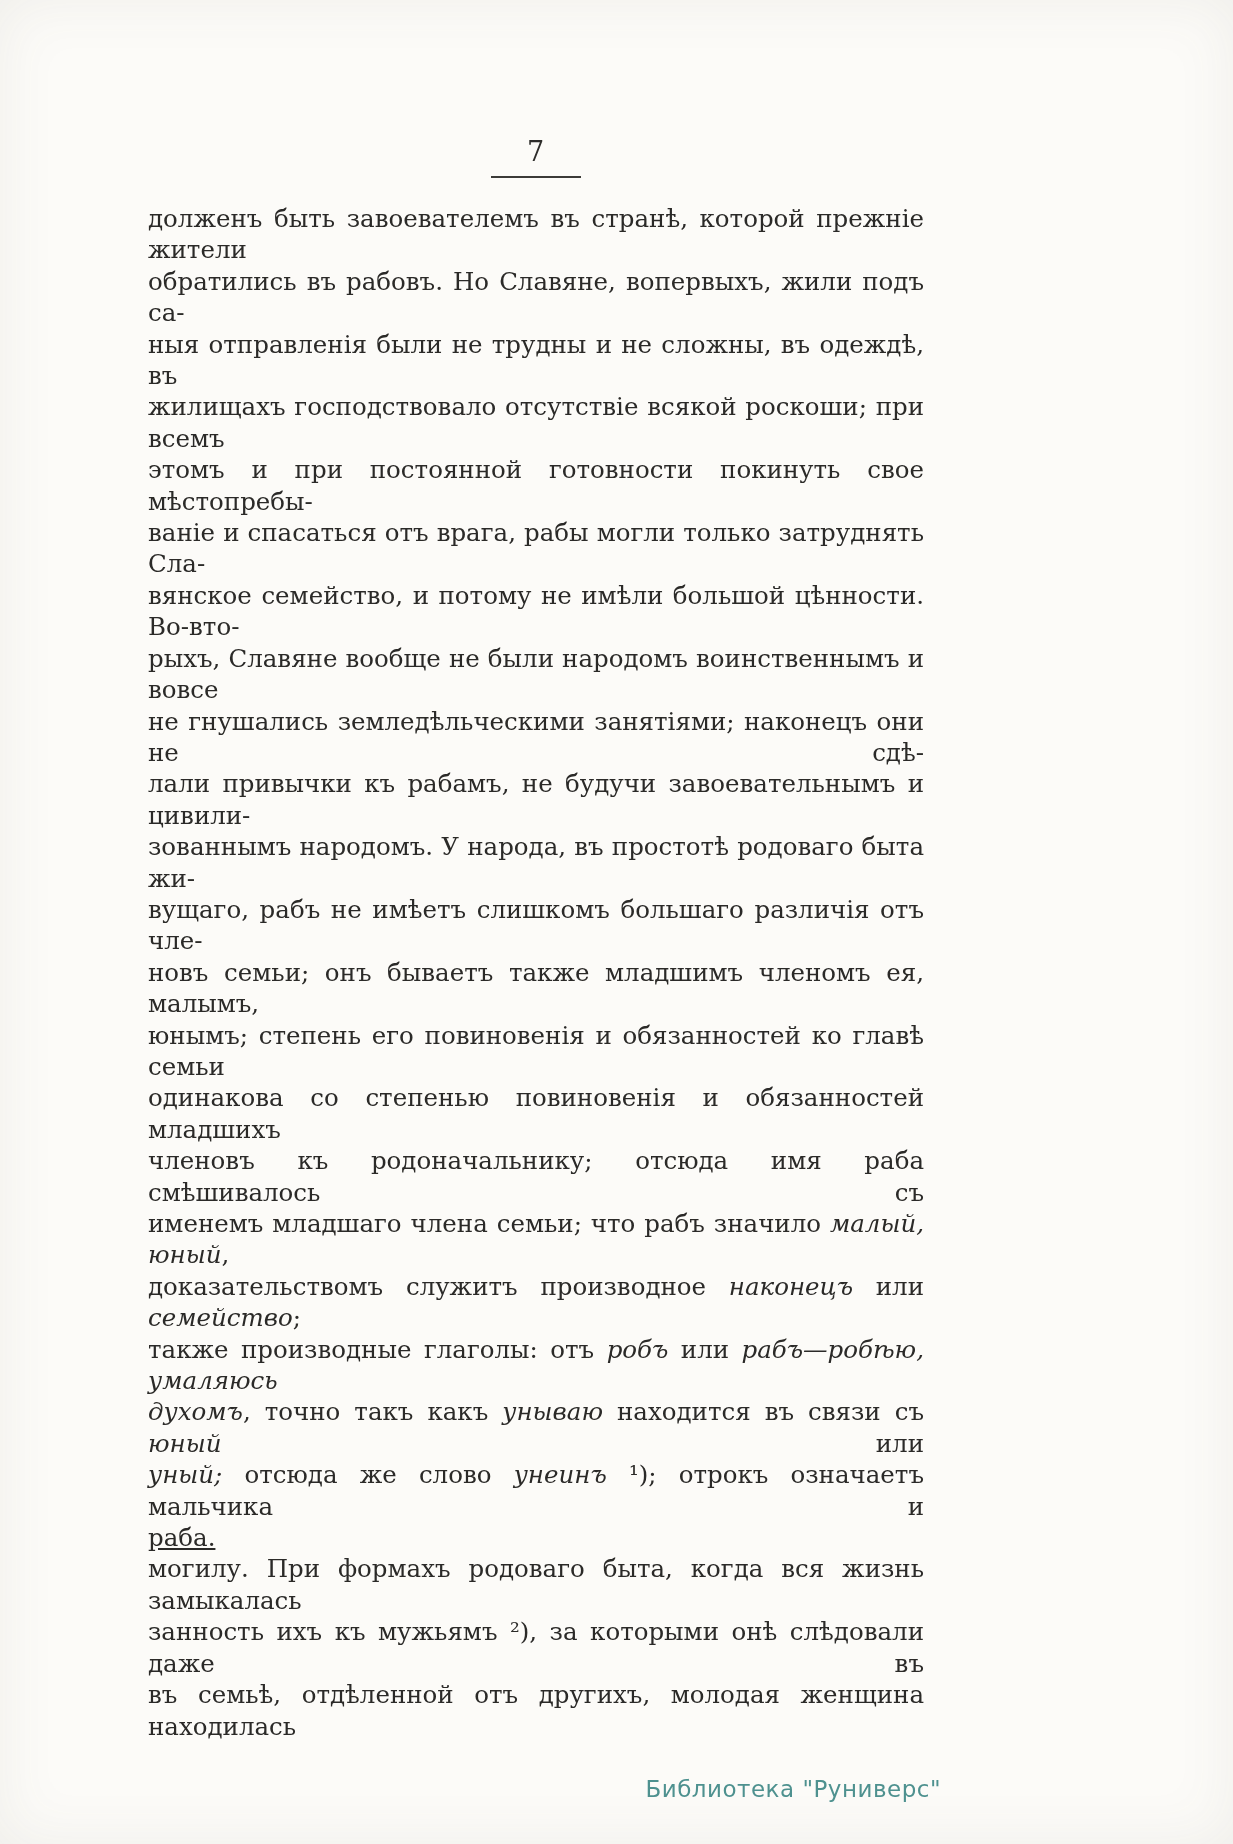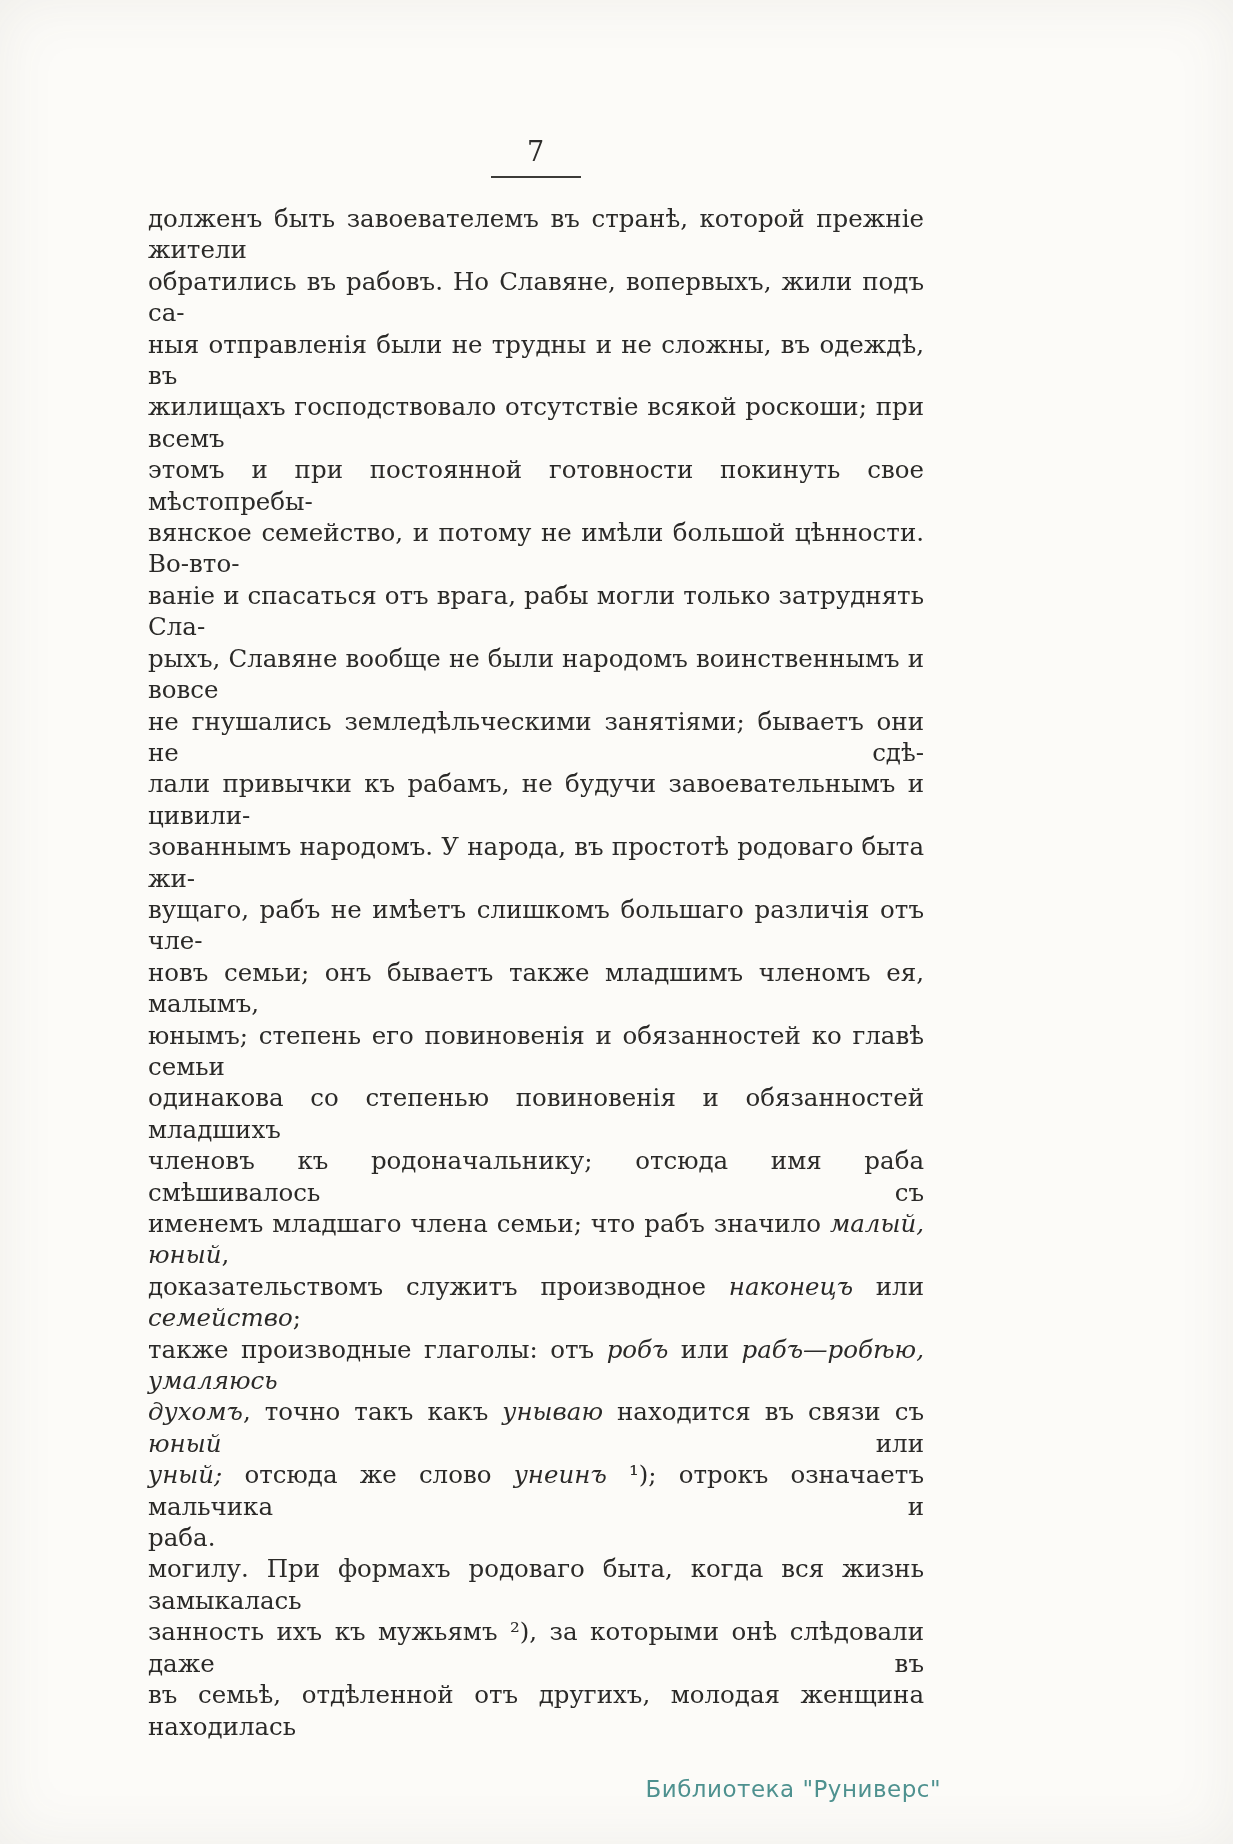--- a/index.html
+++ b/index.html
@@ -34,21 +34,21 @@
   }
   .main-text {
     margin-top: 25px;
     font-size: 24.5px;
     line-height: 31.4px;
   }
   .line {
     text-align: justify;
     text-align-last: justify;
   }
-  .line.no-stretch { text-align-last: left; }
+  .line.no-stretch { text-align-last: left; text-decoration: underline; }
   .line.indent { text-indent: 42px; }
   .line i { font-style: italic; }
   .watermark {
     position: absolute;
     top: 1776px;
     right: 292px;
     font-family: "DejaVu Sans", sans-serif;
     font-size: 23px;
     color: #4e918f;
     letter-spacing: 0.5px;
@@ -65,24 +65,24 @@
       <div class="page-number-rule"></div>
     </div>
 
     <div class="main-text" id="main-text">
         <div class="paragraph">
           <div class="line"><span>долженъ быть завоевателемъ въ странѣ, которой прежніе жители</span></div>
           <div class="line"><span>обратились въ рабовъ. Но Славяне, вопервыхъ, жили подъ са-</span></div>
           <div class="line"><span>ныя отправленія были не трудны и не сложны, въ одеждѣ, въ</span></div>
           <div class="line"><span>жилищахъ господствовало отсутствіе всякой роскоши; при всемъ</span></div>
           <div class="line"><span>этомъ и при постоянной готовности покинуть свое мѣстопребы-</span></div>
+          <div class="line"><span>ваніе и спасаться отъ врага, рабы могли только затруднять Сла-</span></div>
           <div class="line"><span>вянское семейство, и потому не имѣли большой цѣнности. Во-вто-</span></div>
-          <div class="line"><span>ваніе и спасаться отъ врага, рабы могли только затруднять Сла-</span></div>
           <div class="line"><span>рыхъ, Славяне вообще не были народомъ воинственнымъ и вовсе</span></div>
-          <div class="line"><span>не гнушались земледѣльческими занятіями; бываетъ они не сдѣ-</span></div>
+          <div class="line"><span>не гнушались земледѣльческими занятіями; наконецъ они не сдѣ-</span></div>
           <div class="line"><span>лали привычки къ рабамъ, не будучи завоевательнымъ и цивили-</span></div>
           <div class="line"><span>зованнымъ народомъ. У народа, въ простотѣ родоваго быта жи-</span></div>
           <div class="line"><span>вущаго, рабъ не имѣетъ слишкомъ большаго различія отъ чле-</span></div>
           <div class="line"><span>новъ семьи; онъ бываетъ также младшимъ членомъ ея, малымъ,</span></div>
           <div class="line"><span>юнымъ; степень его повиновенія и обязанностей ко главѣ семьи</span></div>
           <div class="line"><span>одинакова со степенью повиновенія и обязанностей младшихъ</span></div>
           <div class="line"><span>членовъ къ родоначальнику; отсюда имя раба смѣшивалось съ</span></div>
           <div class="line"><span>именемъ младшаго члена семьи; что рабъ значило </span><i>малый, юный</i><span>,</span></div>
           <div class="line"><span>доказательствомъ служитъ производное </span><i>наконецъ</i><span> или </span><i>семейство</i><span>;</span></div>
           <div class="line"><span>также производные глаголы: отъ </span><i>робъ</i><span> или </span><i>рабъ—робѣю, умаляюсь</i></div>

